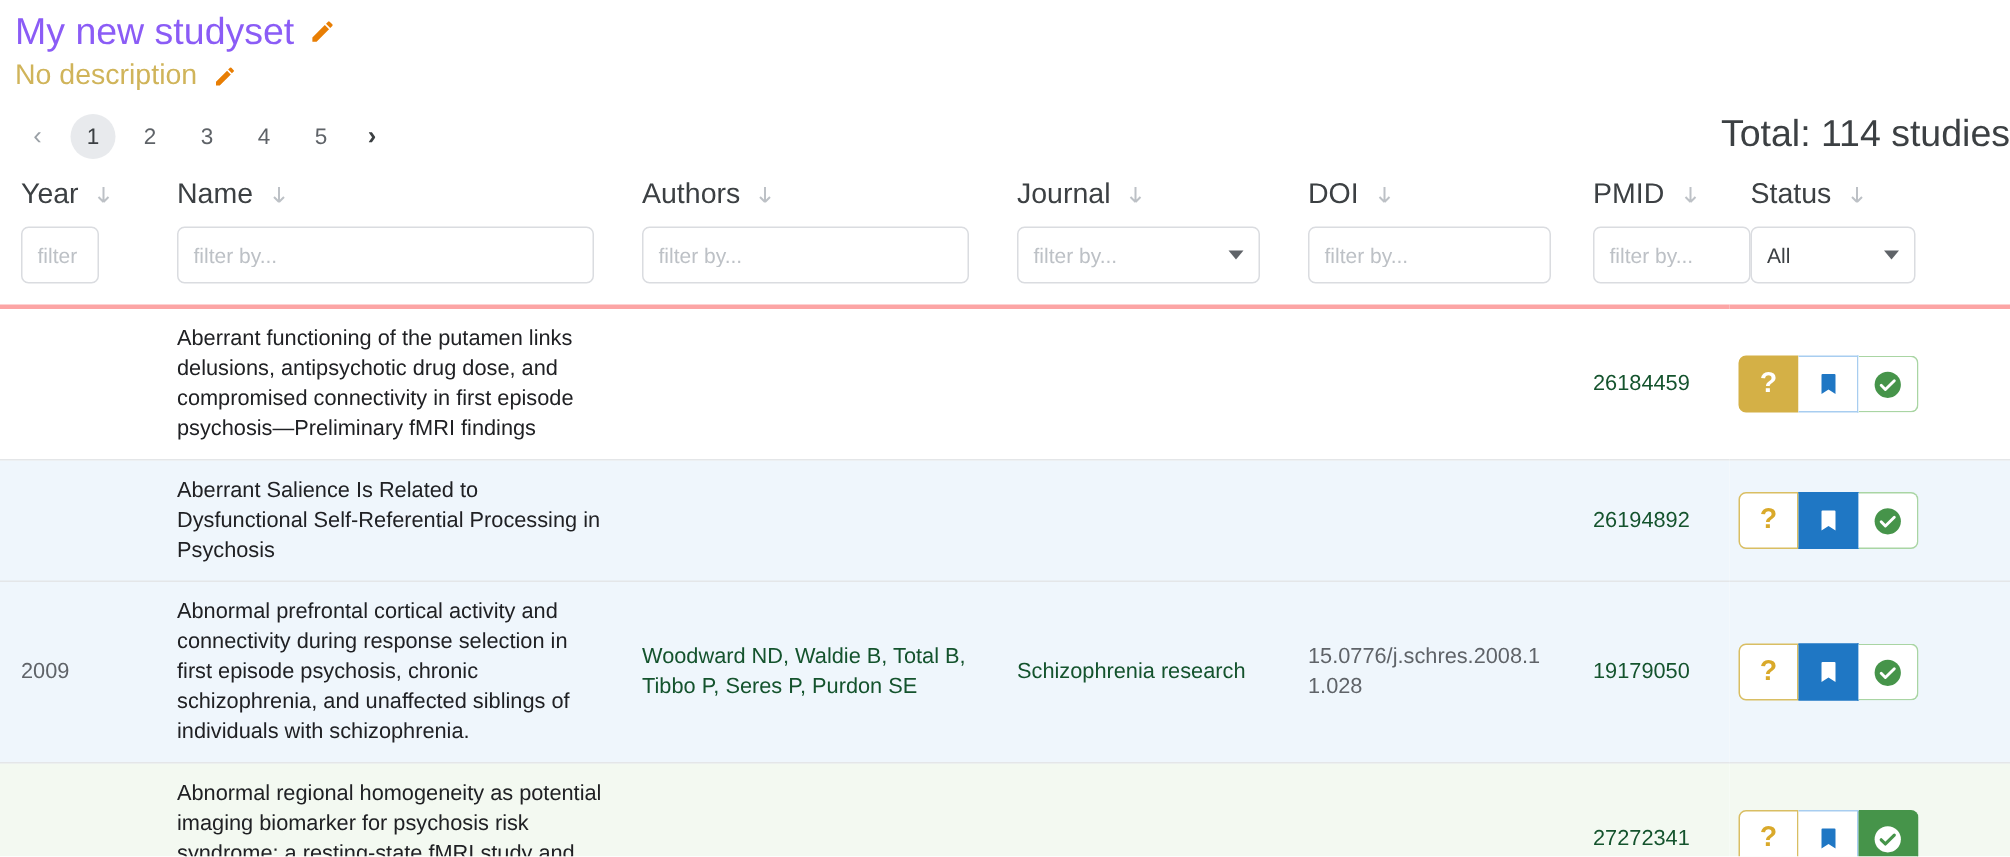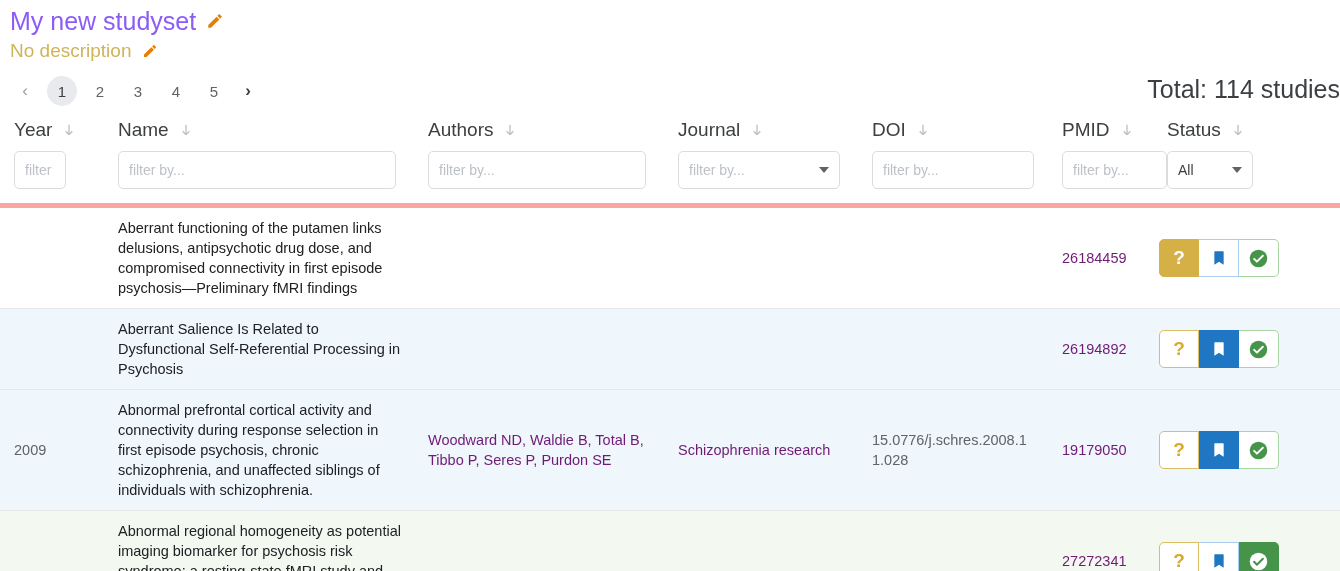--- a/index.html
+++ b/index.html
@@ -109,21 +109,21 @@
     width: 1340px;
     border-collapse: collapse;
     table-layout: fixed;
     margin-top: 2px;
   }
   th.colhead {
     vertical-align: top;
     padding: 0 0 0 0;
     text-align: left;
     font-weight: 400;
-    border-bottom: 5px solid #fca5a5;
+    border-bottom: 3px solid #fca5a5;
   }
   .head-inner { padding: 4px 8px 14px 14px; }
   .head-label {
     display: flex;
     align-items: center;
     gap: 9px;
     font-size: 19px;
     color: #3c4043;
     line-height: 26px;
     margin-bottom: 8px;
@@ -179,21 +179,21 @@
   td.cell {
     vertical-align: middle;
     padding: 10px 12px 10px 14px;
     font-size: 14.5px;
     line-height: 20px;
     color: #3c4043;
     border-bottom: 1px solid #e4e6e8;
   }
   td.cell.title-cell { color: #202124; line-height: 20px; }
   td.cell.year-cell { color: #5f6368; }
-  td.cell.muted { color: #701a75; }
+  td.cell.muted { color: #14532d; }
   td.cell.doi-cell { color: #5f6368; word-break: break-all; }
   td.cell.status-cell { padding-right: 16px; padding-left: 6px; }
 
   tr.row-white td.cell { background: #ffffff; }
   tr.row-blue  td.cell { background: #eff6fc; }
   tr.row-green td.cell { background: #f3f9f1; }
 
   
   .status-group {
     display: inline-flex;
@@ -368,21 +368,21 @@
         <th class="colhead">
           <div class="head-inner">
             <div class="head-label">
               <span>Status</span>
               <span class="sort-arrow">
                 <svg viewBox="0 0 24 24" fill="none" stroke="currentColor" stroke-width="2">
                     <path d="M12 4v15M12 19l-5-5M12 19l5-5"></path>
                   </svg>
               </span>
             </div>
-            <div class="select-wrap" style="width:86px">
+            <div class="select-wrap" style="width:110px">
               <div class="select-box">All</div>
               <span class="caret"></span>
             </div>
           </div>
         </th>
       </tr>
     </thead>
 
     <tbody>
 

